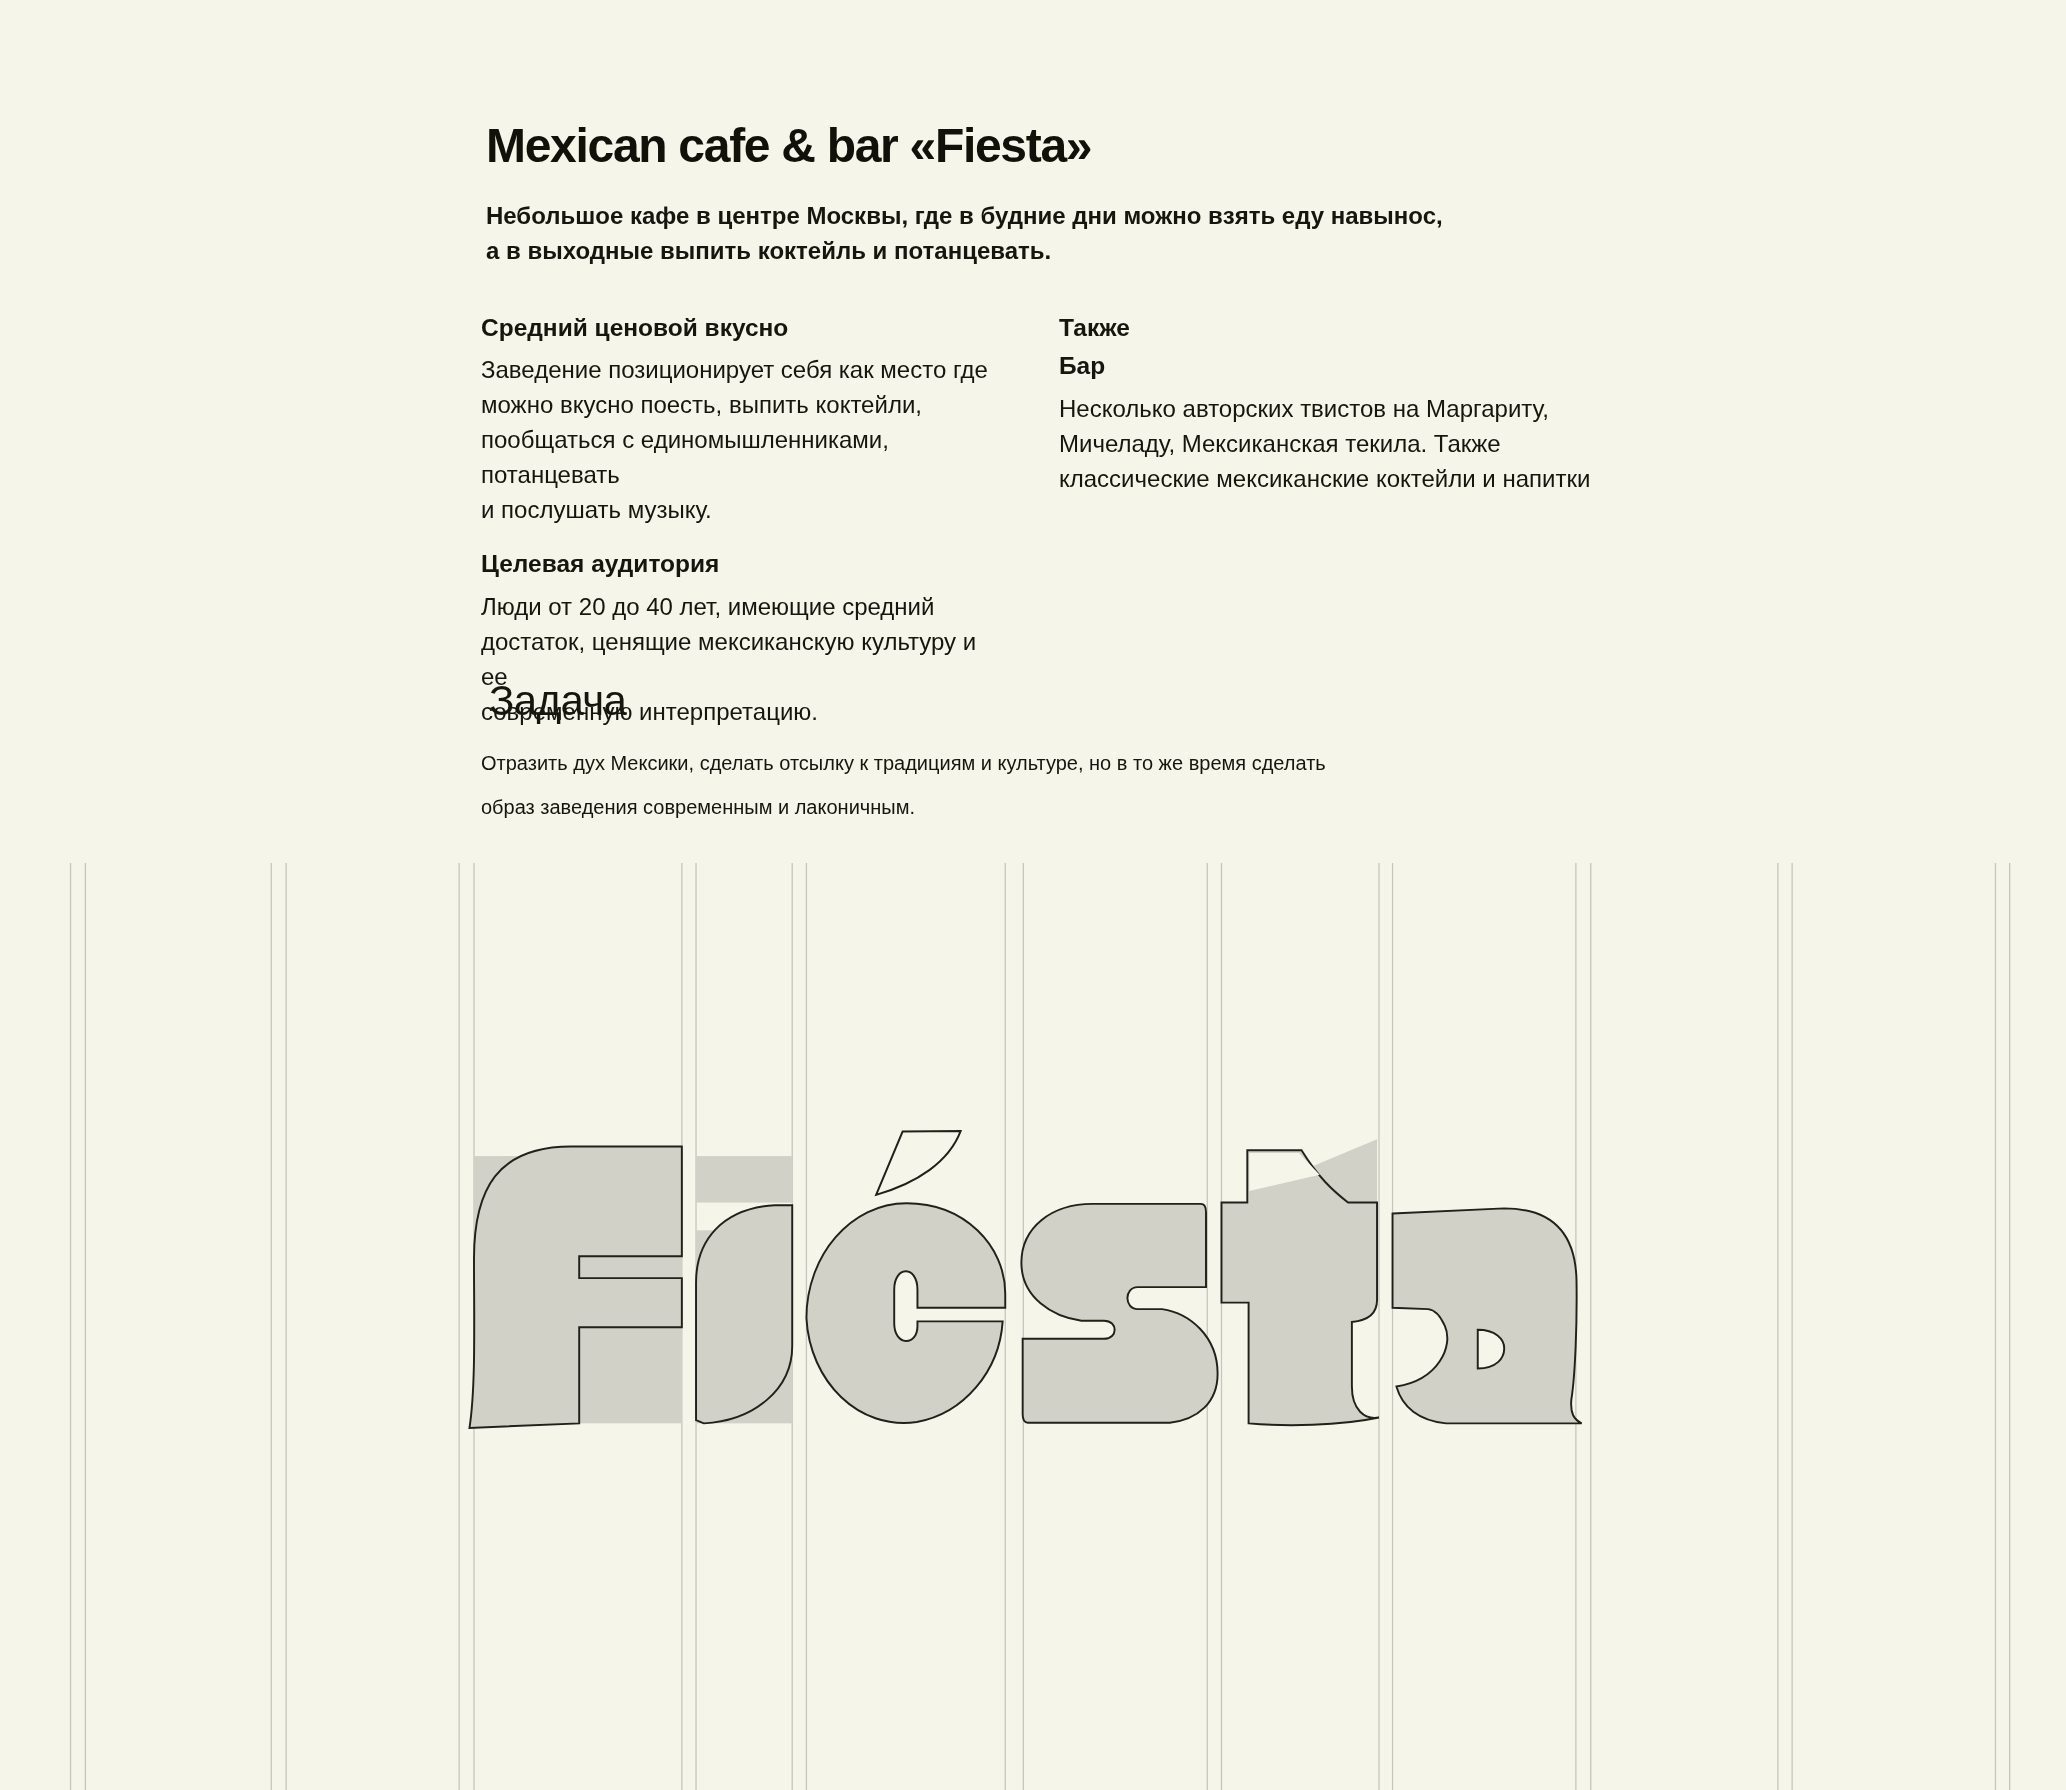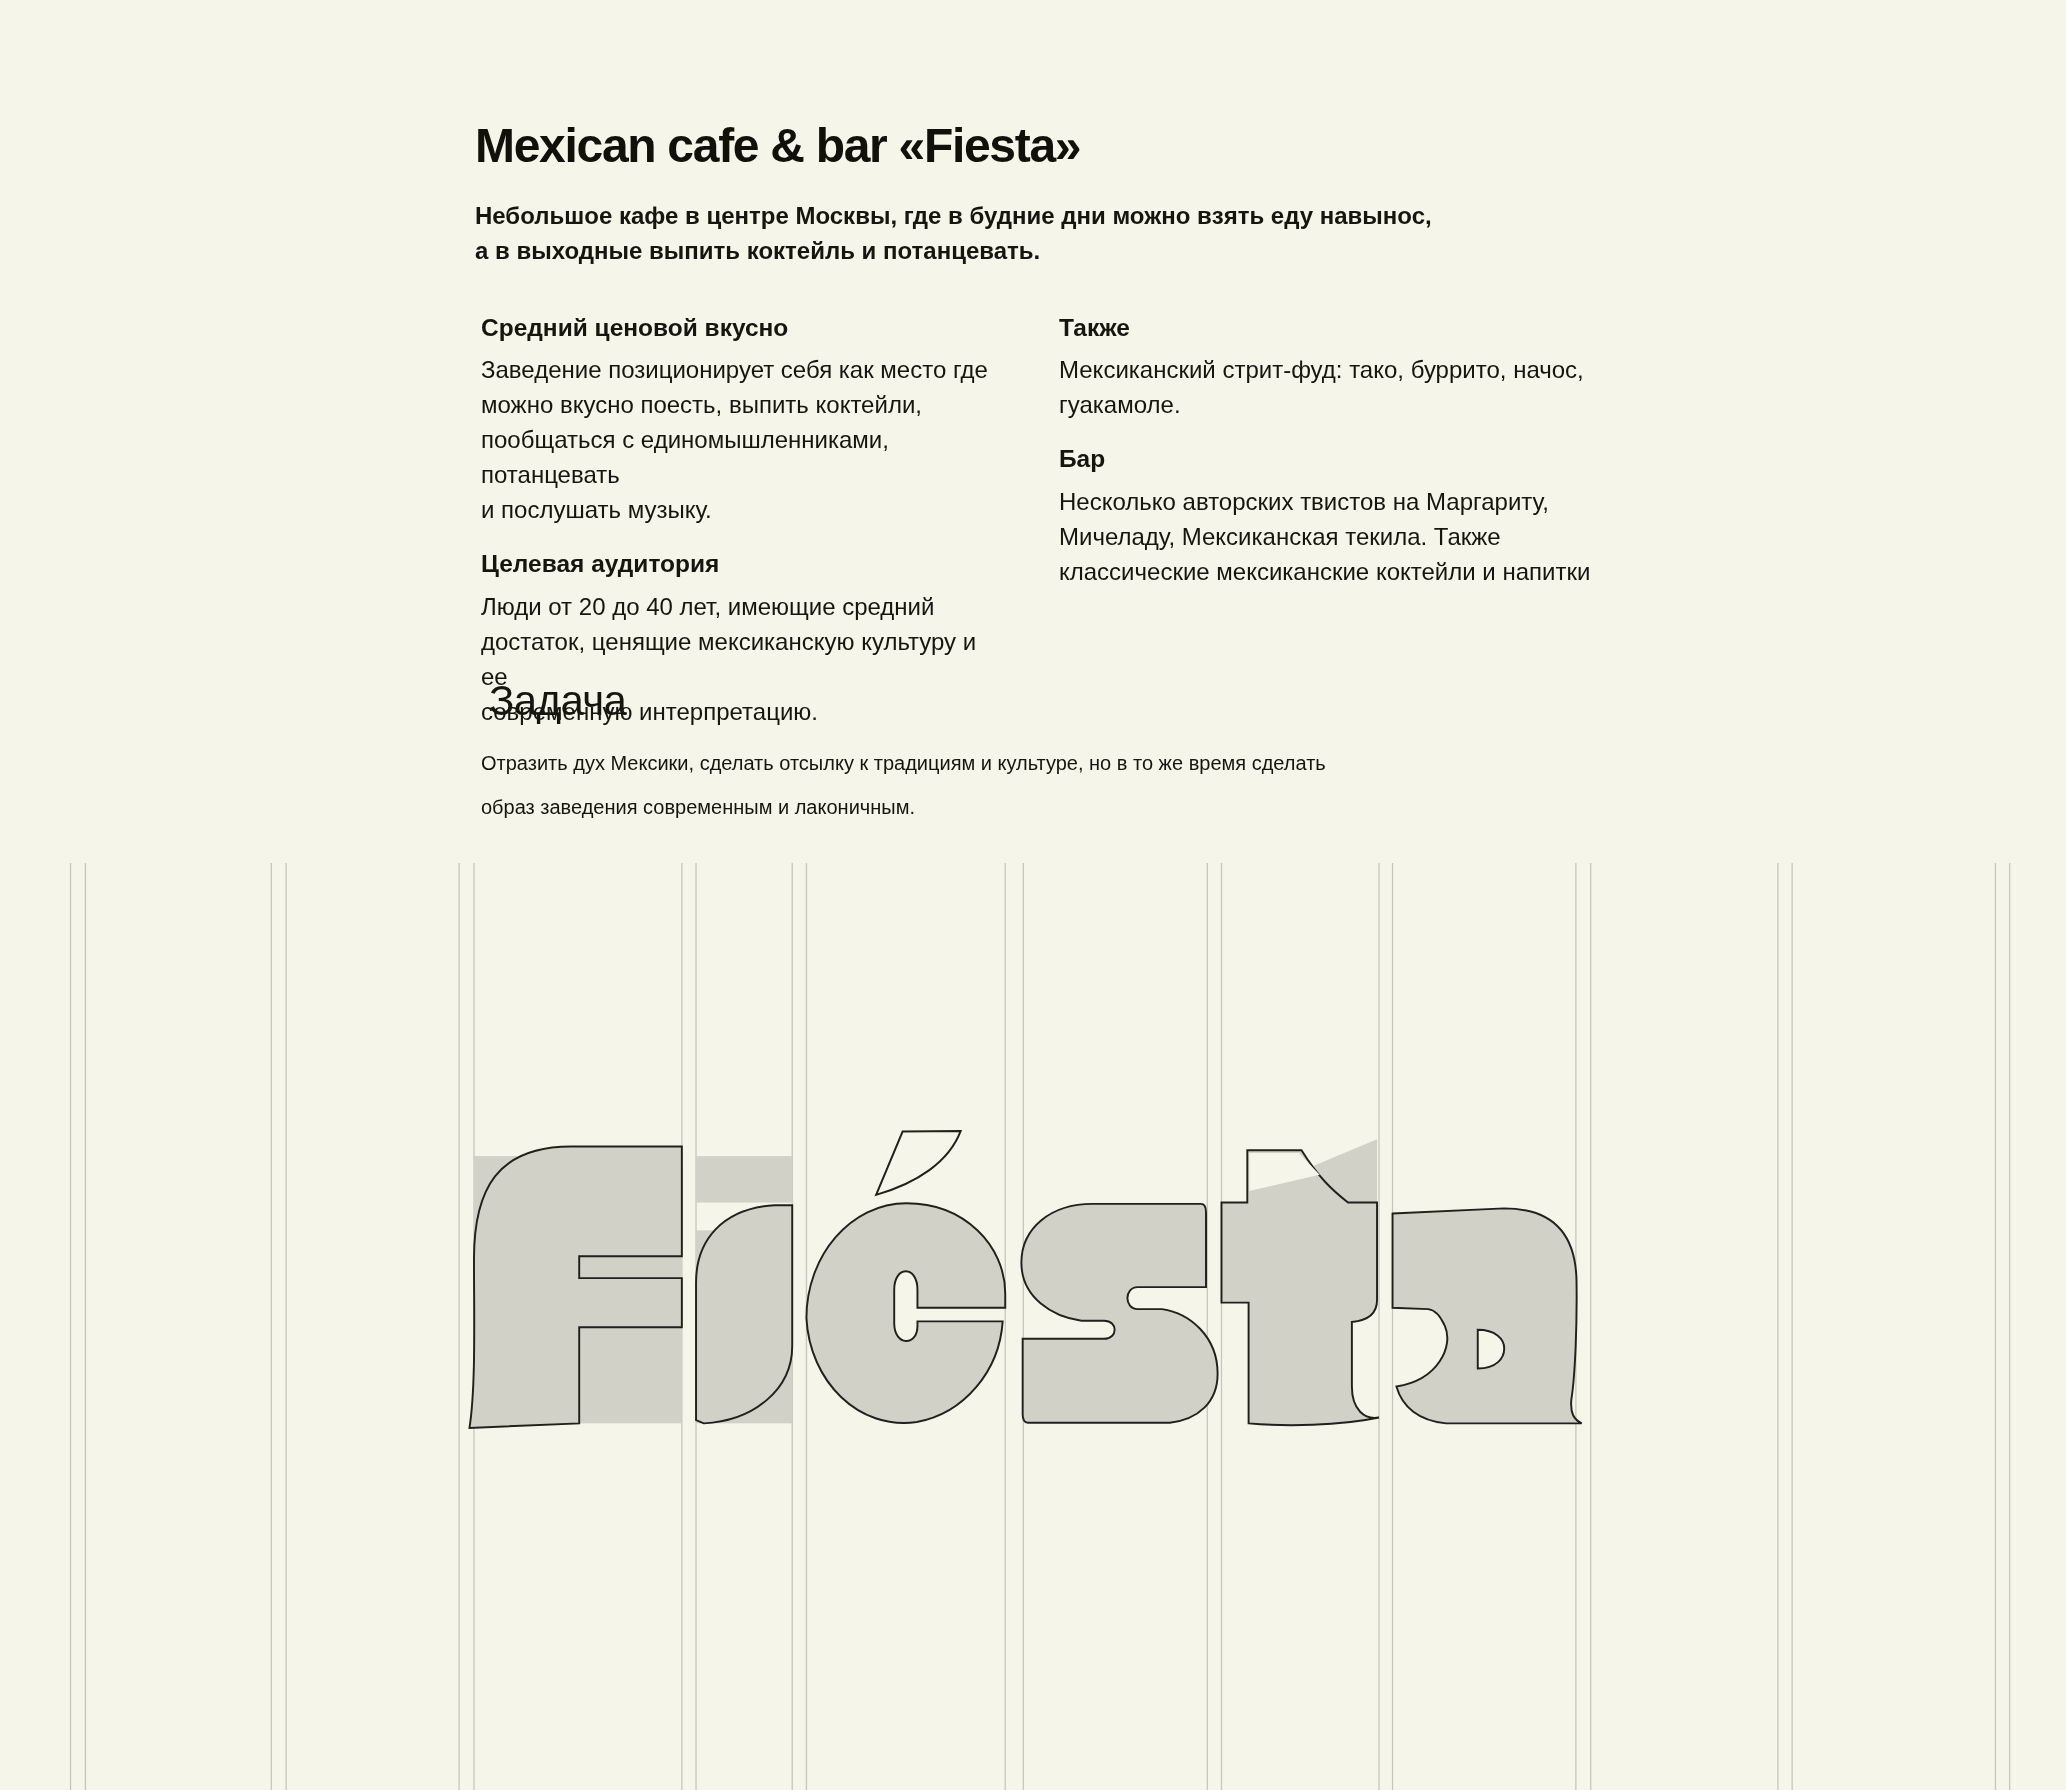--- a/index.html
+++ b/index.html
@@ -12,21 +12,21 @@
   .sec-h{font-size:24.5px; font-weight:700; margin:0 0 10.3px 0;}
   .sec-p{font-size:24px; line-height:35px; margin:0 0 23px 0; white-space:pre-line;}
   .task-h{font-size:42px; font-weight:400; margin:8px; letter-spacing:-0.6px;}
   .task-p{font-size:20px; line-height:44px; margin:15.5px 0 0 0; white-space:pre-line;}
 </style>
 </head>
 <body>
 
 <div id="page">
 
-  <div class="textblock" style="left:475px; top:118px;">
+  <div class="textblock" style="left:486px; top:118px;">
     <h1 class="title">Mexican cafe &amp; bar «Fiesta»</h1>
     <p class="subtitle" style="margin-top:24.5px;font-weight:bold;">Небольшое кафе в центре Москвы, где в будние дни можно взять еду навынос,
 а в выходные выпить коктейль и потанцевать.</p>
   </div>
 
   <div class="textblock" style="left:481px; top:314px; width:517px;">
     <div>
       <div class="sec-h">Средний ценовой вкусно</div>
       <div class="sec-p">Заведение позиционирует себя как место где
 можно вкусно поесть, выпить коктейли,
@@ -37,22 +37,20 @@
       <div class="sec-h">Целевая аудитория</div>
       <div class="sec-p">Люди от 20 до 40 лет, имеющие средний
 достаток, ценящие мексиканскую культуру и ее
 современную интерпретацию.</div>
     </div>
   </div>
 
   <div class="textblock" style="left:1059px; top:314px; width:600px;">
     <div>
       <div class="sec-h">Также</div>
-      <div class="sec-p">Мексиканский стрит-фуд: тако, буррито, начос,
-гуакамоле.</div>
     </div>
     <div>
       <div class="sec-h">Бар</div>
       <div class="sec-p">Несколько авторских твистов на Маргариту,
 Мичеладу, Мексиканская текила. Также
 классические мексиканские коктейли и напитки</div>
     </div>
   </div>
 
   <div class="textblock" style="left:481px; top:669px; width:1033px;">

